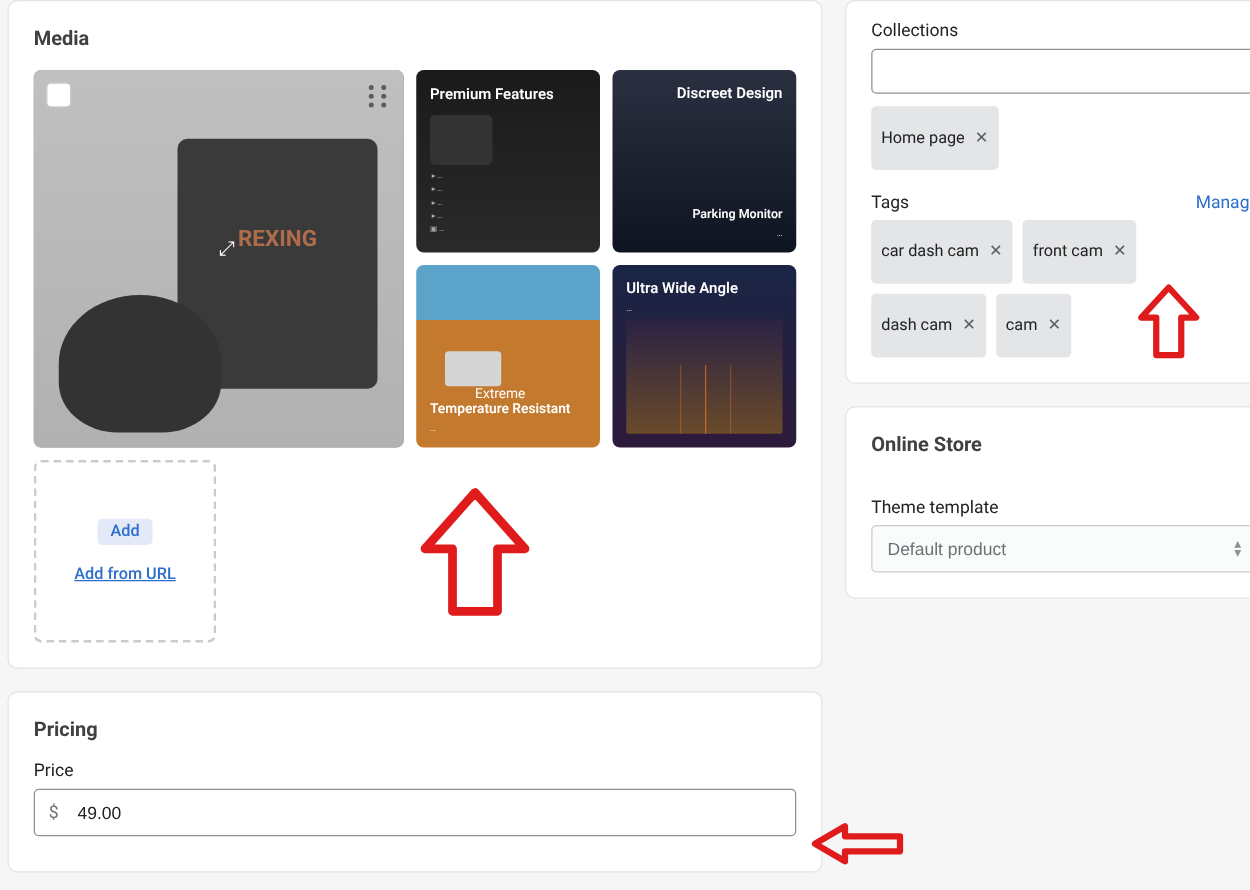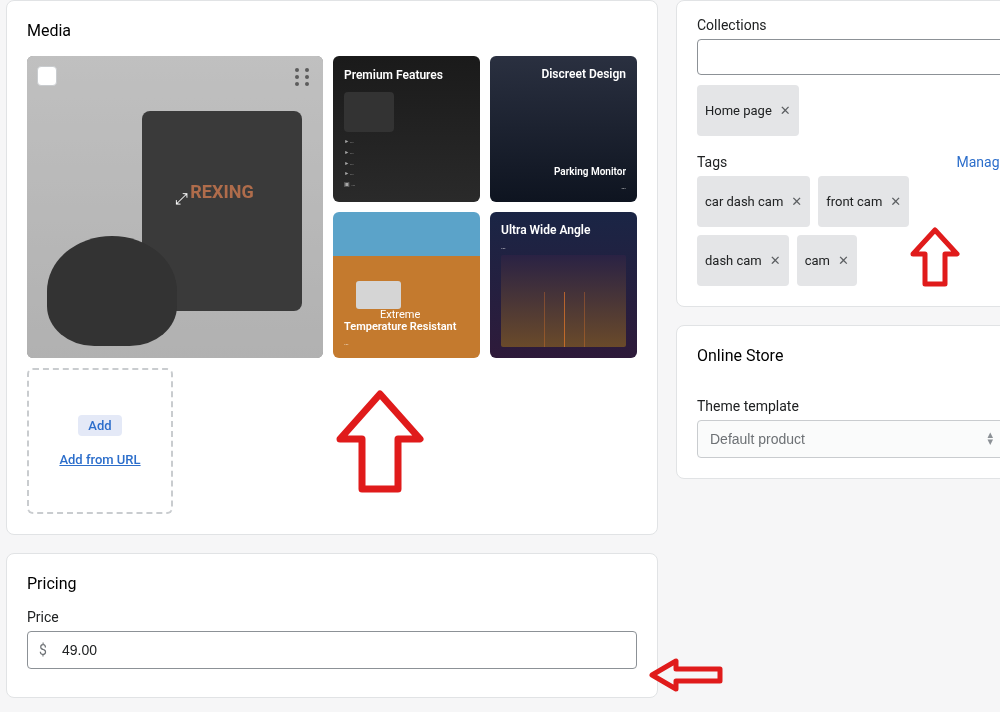--- a/index.html
+++ b/index.html
@@ -3,21 +3,21 @@
 <meta charset="utf-8">
 <style>
   * { box-sizing: border-box; margin: 0; padding: 0; }
   body { font-family: -apple-system, BlinkMacSystemFont, "Segoe UI", Roboto, sans-serif; background: #f6f6f7; width: 1000px; height: 712px; overflow: hidden; position: relative; }
   
   .main-col { position: absolute; left: 6px; top: 0; width: 652px; }
   .side-col { position: absolute; left: 676px; top: 0; width: 352px; }
   
   .card { background: #fff; border: 1px solid #e1e3e5; border-radius: 8px; padding: 20px; margin-bottom: 18px; box-shadow: 0 0 0 rgba(0,0,0,0); }
   
-  .card-title { font-size: 16px; font-weight: 400; color: #000000; margin-bottom: 16px; }
+  .card-title { font-size: 16px; font-weight: 700; color: #404040; margin-bottom: 16px; }
   
   
   .media-grid { display: grid; grid-template-columns: 296px 1fr 1fr; grid-template-rows: 146px 146px; gap: 10px; }
   .media-main { grid-row: 1 / span 2; position: relative; border-radius: 6px; overflow: hidden; background: #7a7a7a; }
   .media-main .overlay { position: absolute; inset: 0; background: rgba(120,120,120,0.35); }
   .media-check { position: absolute; top: 10px; left: 10px; width: 20px; height: 20px; background: #fff; border-radius: 4px; border: 1px solid #c9cccf; }
   .media-drag { position: absolute; top: 10px; right: 10px; width: 20px; height: 20px; display: grid; grid-template-columns: 1fr 1fr; grid-template-rows: 1fr 1fr 1fr; gap: 3px; padding: 2px; }
   .media-drag span { background: #5c5c5c; border-radius: 50%; width: 4px; height: 4px; }
   .media-expand { position: absolute; top: 44%; left: 50%; color: #fff; font-size: 16px; }
   

